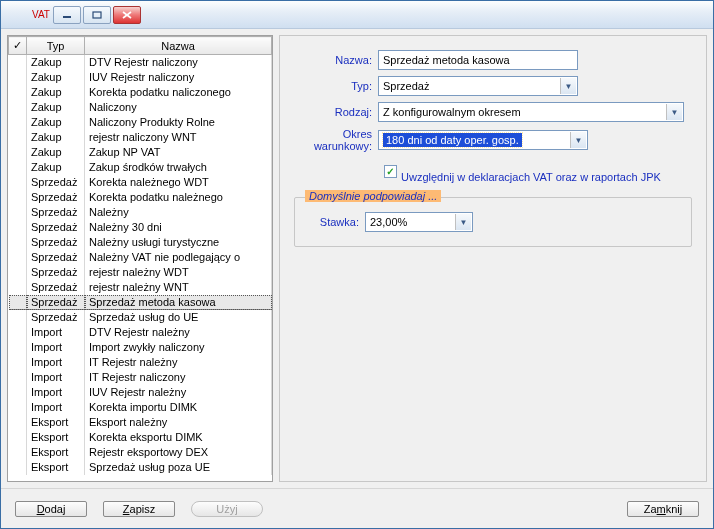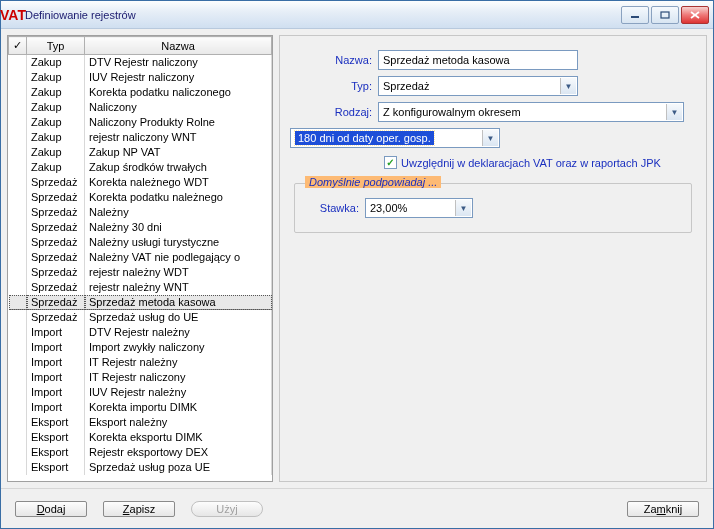--- a/index.html
+++ b/index.html
@@ -23,24 +23,25 @@
     height: 28px;
     background: linear-gradient(#fdfefe, #e6eef7 40%, #d0dff0);
     border-bottom: 1px solid #b8c9dd;
     display: flex;
     align-items: center;
     padding: 0 4px;
   }
   .titlebar-icon {
     width: 16px; height: 16px;
     color: #c00;
-    font-weight: bold;
-    font-size: 14px;
+    font-weight: normal;
+    font-size: 10px;
     display: flex; align-items: center; justify-content: center;
     margin-right: 4px;
+    margin-left: 28px;
   }
   .titlebar-text {
     color: #1a1a6e;
     flex: 1;
   }
   .win-btns { display: flex; gap: 2px; }
   .win-btn {
     width: 28px; height: 18px;
     border: 1px solid #8aa2c0;
     border-radius: 2px;
@@ -188,21 +189,21 @@
     color: #1a2fbf;
     margin-right: 4px;
   }
   .inline-row .lbl.disabled { color: #a0a0a0; }
   .long-check-row {
     display: flex;
     align-items: center;
     padding-left: 94px;
     margin: 8px 0 14px 0;
   }
-  .long-check-row .lbl { color: #1a2fbf; }
+  .long-check-row .lbl { color: #1a2fbf; margin-top: 11px; }
   .fieldset {
     border: 1px solid #c7c7c7;
     border-radius: 2px;
     margin: 4px 4px 0 4px;
     padding: 14px 10px;
     position: relative;
   }
   .fieldset-legend {
     position: absolute;
     top: -8px;
@@ -240,21 +241,20 @@
   .btnbar .spacer { flex: 1; }
   .underline-char { text-decoration: underline; }
 </style>
 </head>
 <body>
 
 <div class="window">
 
   <div class="titlebar">
     <div class="titlebar-icon">VAT</div>
-    <div class="titlebar-text">Definiowanie rejestrów</div>
     <div class="win-btns">
       <div class="win-btn">
           <svg width="10" height="8">
             <line x1="1" y1="6" x2="9" y2="6" stroke="#2b4b77" stroke-width="2"></line>
           </svg>
         </div>
       <div class="win-btn">
           <svg width="10" height="8">
             <rect x="1" y="1" width="8" height="6" fill="none" stroke="#2b4b77" stroke-width="1.2"></rect>
           </svg>
@@ -441,20 +441,21 @@
 
       <div class="form-row">
         <label>Rodzaj:</label>
         <div class="combo w2">
           <span class="combo-text">Z konfigurowalnym okresem</span>
           <span class="combo-arrow">▼</span>
         </div>
       </div>
 
       <div class="form-row">
+        <label class="multiline">Okres warunkowy:</label>
         <div class="combo w3 sel">
           <span class="combo-text">180 dni od daty oper. gosp.</span>
           <span class="combo-arrow">▼</span>
         </div>
       </div>
 
 
       <div class="long-check-row">
         <span id="cb-uwzg" class="checkbox checked"></span>
         <span class="lbl">Uwzględnij w deklaracjach VAT oraz w raportach JPK</span>

